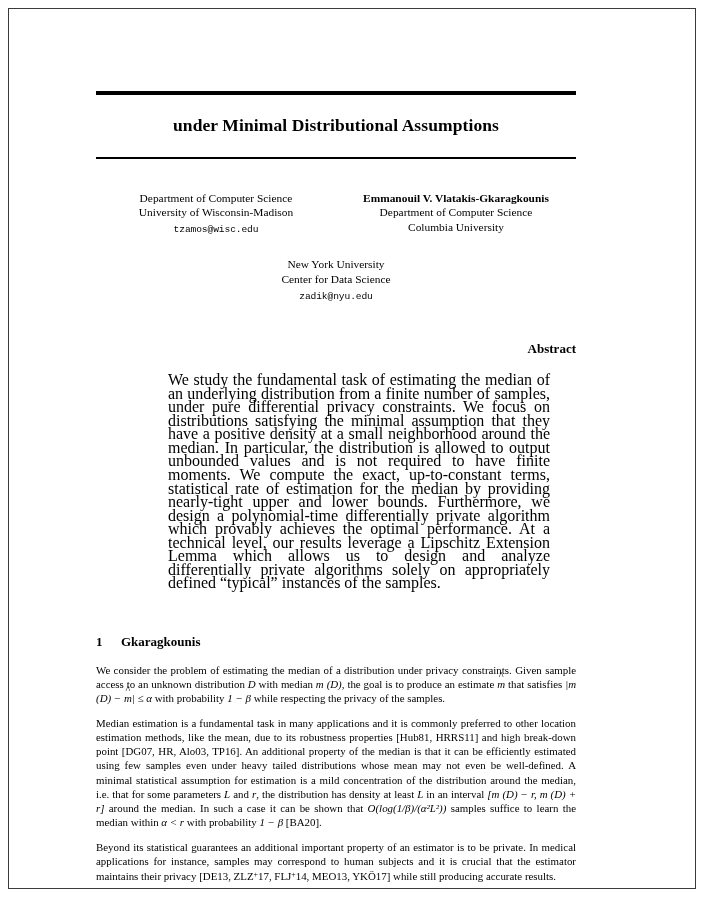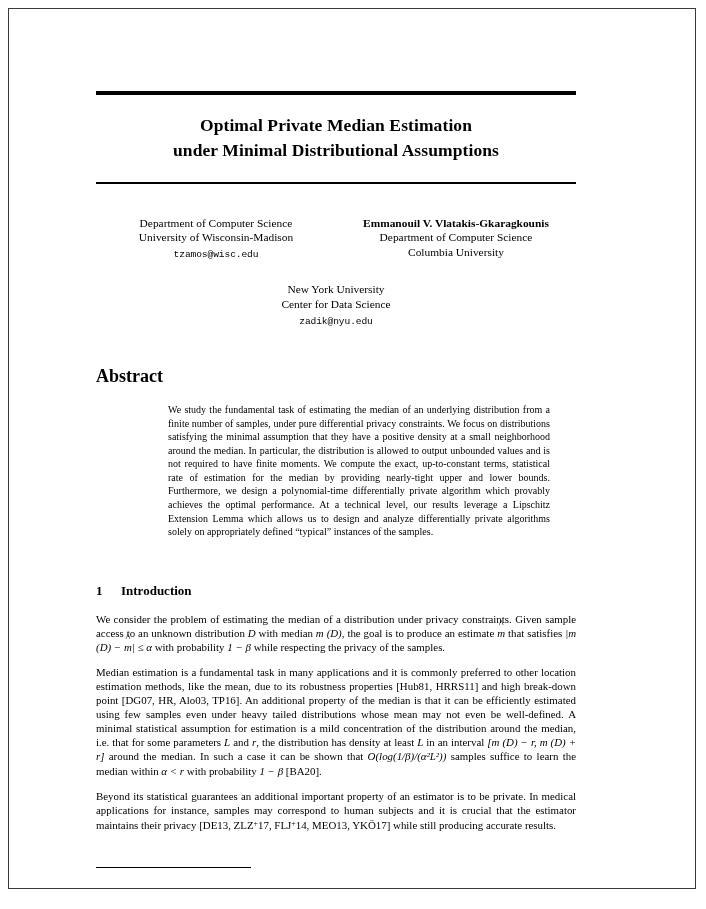--- a/index.html
+++ b/index.html
@@ -77,29 +77,29 @@
     letter-spacing: -0.1px;
   }
   .author-single {
     text-align: center;
     line-height: 14.6px;
     margin-top: 20px;
   }
 
   
   .abstract-heading {
-    text-align: left;
+    text-align: right;
     font-weight: bold;
-    font-size: 18px;
+    font-size: 13px;
     margin-top: 37px;
   }
   .abstract-body {
     margin: 16px 0 0 72px;
     width: 382px;
-    font-size: 10px;
+    font-size: 16px;
     line-height: 13.55px;
     text-align: justify;
     text-justify: inter-word;
     hyphens: manual;
   }
 
   
   .section-heading {
     font-weight: bold;
     font-size: 13px;
@@ -144,21 +144,20 @@
 <body>
 
 <div class="page">
   <div class="page-border"></div>
 
   <div class="content">
 
     <div class="rule-thick"></div>
 
     <div class="title">
-      <div>Optimal Private Median Estimation</div>
       <div>under Minimal Distributional Assumptions</div>
     </div>
 
     <div class="rule-thin"></div>
 
     <div class="authors-row">
       <div class="author-col">
         <div class="author-line">Department of Computer Science</div>
         <div class="author-line">University of Wisconsin-Madison</div>
         <div class="author-email">tzamos@wisc.edu</div>
@@ -173,21 +172,21 @@
     <div class="author-single">
       <div class="author-line">New York University</div>
       <div class="author-line">Center for Data Science</div>
       <div class="author-email">zadik@nyu.edu</div>
     </div>
 
     <div class="abstract-heading">Abstract</div>
     <div class="abstract-body">We study the fundamental task of estimating the median of an underlying distribution from a finite number of samples, under pure differential privacy constraints. We focus on distributions satisfying the minimal assumption that they have a positive density at a small neighborhood around the median. In particular, the distribution is allowed to output unbounded values and is not required to have finite moments. We compute the exact, up-to-constant terms, statistical rate of estimation for the median by providing nearly-tight upper and lower bounds. Furthermore, we design a polynomial-time differentially private algorithm which provably achieves the optimal performance. At a technical level, our results leverage a Lipschitz Extension Lemma which allows us to design and analyze differentially private algorithms solely on appropriately defined “typical” instances of the samples.</div>
 
     <div class="section-heading">
-      <span class="section-num">1</span><span>Introduction</span>
+      <span class="section-num">1</span><span>Gkaragkounis</span>
     </div>
 
     <div class="body-par first">We consider the problem of estimating the median of a distribution under privacy constraints. Given sample access to an unknown distribution <span class="mi">D</span> with median <span class="mi">m (D)</span>, the goal is to produce an estimate <span class="mi"><span class="hat">m<span class="hatmark">^</span></span></span> that satisfies <span class="mi">|m (D) − <span class="hat">m<span class="hatmark">^</span></span>| ≤ α</span> with probability <span class="mi">1 − β</span> while respecting the privacy of the samples.</div>
     <div class="body-par">Median estimation is a fundamental task in many applications and it is commonly preferred to other location estimation methods, like the mean, due to its robustness properties <span>[Hub81, HRRS11]</span> and high break-down point <span>[DG07, HR, Alo03, TP16]</span>. An additional property of the median is that it can be efficiently estimated using few samples even under heavy tailed distributions whose mean may not even be well-defined. A minimal statistical assumption for estimation is a mild concentration of the distribution around the median, i.e. that for some parameters <span class="mi">L</span> and <span class="mi">r</span>, the distribution has density at least <span class="mi">L</span> in an interval <span class="mi">[m (D) − r, m (D) + r]</span> around the median. In such a case it can be shown that <span class="mi">O(log(1/β)/(α²L²))</span> samples suffice to learn the median within <span class="mi">α &lt; r</span> with probability <span class="mi">1 − β</span> <span>[BA20]</span>.</div>
     <div class="body-par">Beyond its statistical guarantees an additional important property of an estimator is to be private. In medical applications for instance, samples may correspond to human subjects and it is crucial that the estimator maintains their privacy <span>[DE13, ZLZ<span class="sup">+</span>17, FLJ<span class="sup">+</span>14, MEO13, YKÖ17]</span> while still producing accurate results.</div>
 
     <div class="footer-rule"></div>
 
   </div>
 </div>

